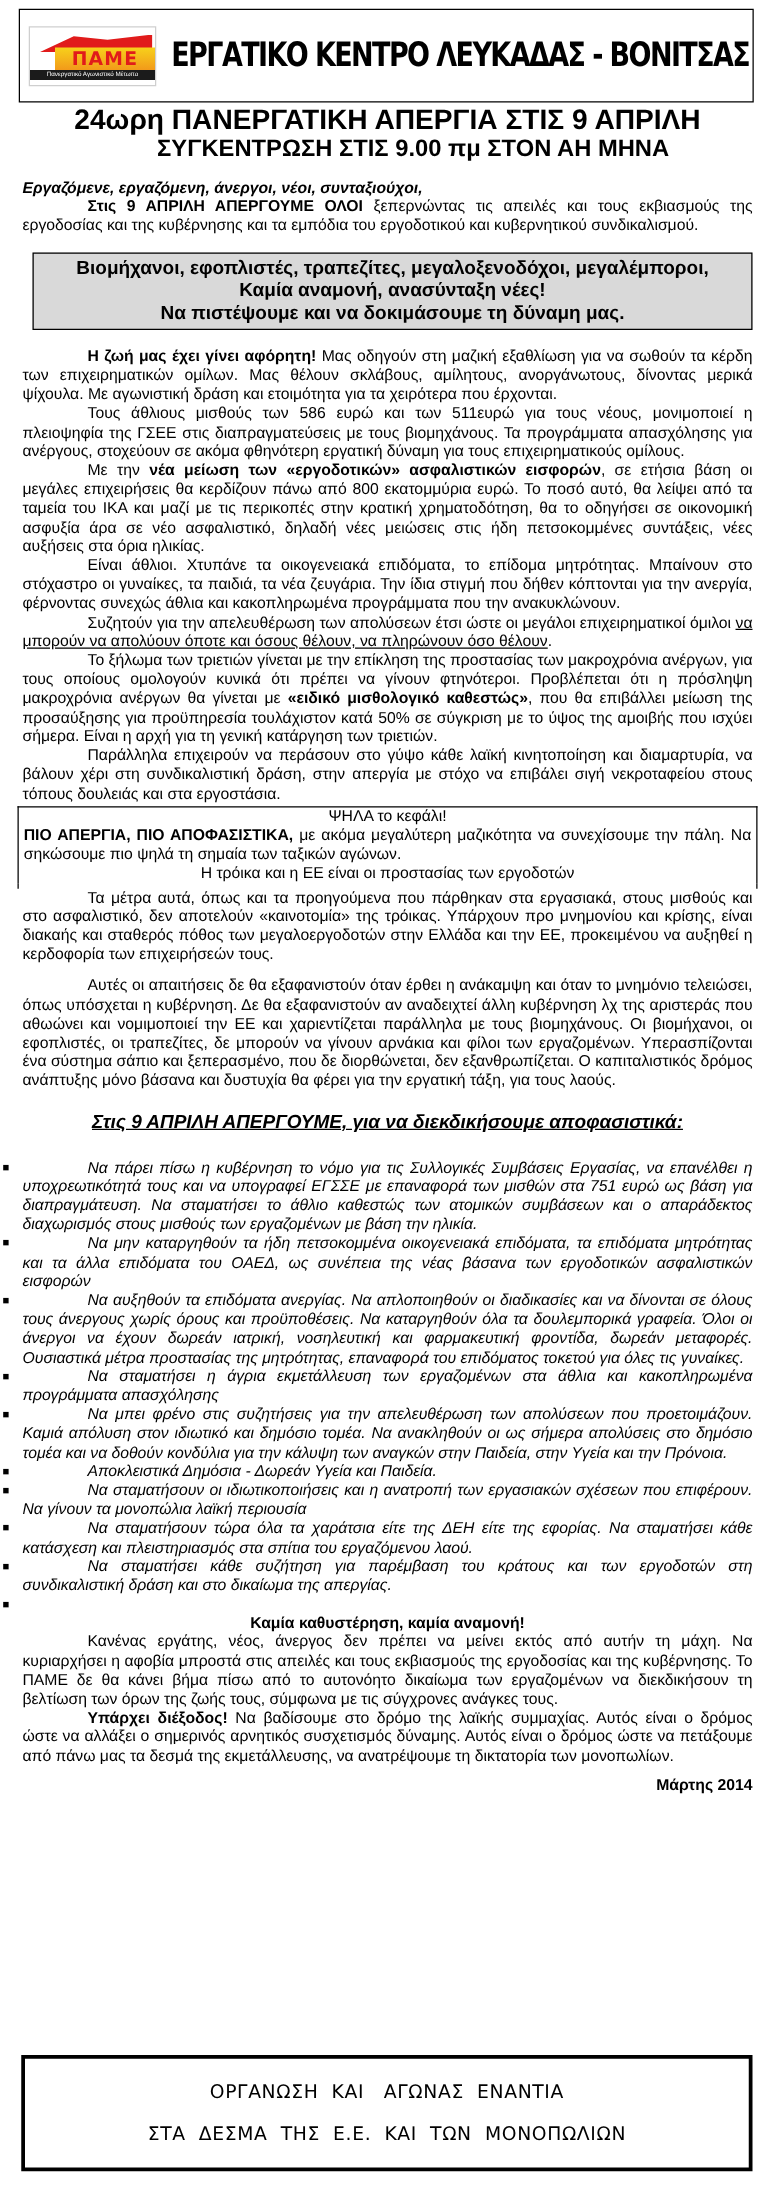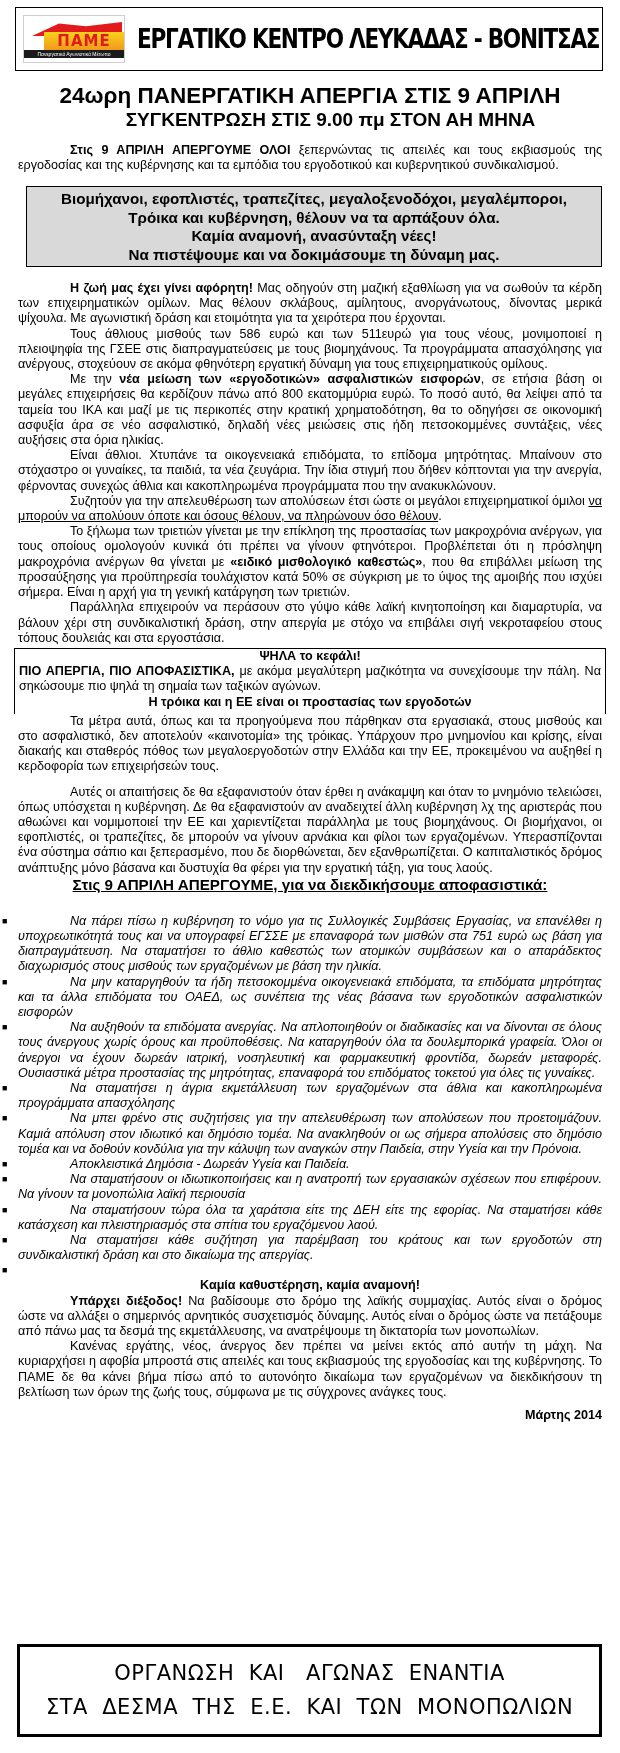--- a/index.html
+++ b/index.html
@@ -1,19 +1,19 @@
 <!DOCTYPE html>
 <html><head>
 <meta charset="utf-8">
 <style>
   * { box-sizing: border-box; margin: 0; padding: 0; }
   html, body { width: 620px; background: #ffffff; }
   body { font-family: "Liberation Sans", sans-serif; color: #000; font-size: 12.6px; line-height: 15.2px; position: relative; height: 1753px; overflow: hidden; }
 
-  .header-box { position: absolute; left: 15px; top: 7px; width: 588px; height: 64px; border: 1.5px solid #000; display: flex; align-items: center; }
+  .header-box { position: absolute; left: 15px; top: 7px; width: 588px; height: 75px; border: 1.5px solid #000; display: flex; align-items: center; }
   .logo { margin-left: 7px; width: 115px; height: 48px; border: 1px solid #cfcfcf; display: flex; flex-direction: column; align-items: center; justify-content: center; background: #fff; }
   .logo-wing { width: 100px; height: 30px; position: relative; }
   .logo-wing .flag { position: absolute; left: 8px; top: 2px; width: 90px; height: 14px; background: #e11b1b; clip-path: polygon(0 100%, 30% 10%, 60% 30%, 100% 0, 100% 100%); }
   .logo-wing .word { position: absolute; left: 20px; top: 12px; width: 80px; height: 18px; background: linear-gradient(#f7d11b, #f29a1a); color: #e11b1b; font-weight: bold; font-size: 15px; line-height: 18px; text-align: center; letter-spacing: 1px; font-family: "DejaVu Sans", sans-serif; }
   .logo-sub { width: 100px; height: 8px; background: #1b1b1b; color: #fff; font-size: 5px; line-height: 8px; text-align: center; white-space: nowrap; overflow: hidden; }
   .header-title { margin-left: 12px; font-family: "DejaVu Sans", sans-serif; font-weight: bold; font-size: 27px; letter-spacing: -1.6px; transform: scaleX(0.80); transform-origin: left center; white-space: nowrap; }
 
   .main-title { position: absolute; top: 83px; left: 0; width: 620px; text-align: center; font-weight: bold; font-size: 22.5px; line-height: 26px; }
   .sub-title { position: absolute; top: 109px; left: 0; width: 620px; text-align: center; font-weight: bold; font-size: 19px; line-height: 22px; padding-left: 41px; }
 
@@ -21,59 +21,59 @@
   .p { text-align: justify; }
   .indent { text-indent: 52px; }
   .greeting { font-weight: bold; font-style: italic; }
 
   .grey-box { margin: 13px 0 0 8px; width: 576px; background: #d9d9d9; border: 1.5px solid #000; text-align: center; font-weight: bold; font-size: 15.2px; line-height: 18.4px; padding: 3px 16px 2px; }
 
   .body-section { margin-top: 14px; }
   .underline { text-decoration: underline; }
 
   .frame-box { margin: 2px 0 0 -4px; width: 592px; border: 1.3px solid #000; border-bottom: none; padding: 0 4px; position: relative; }
-  .frame-box .center { text-align: center; font-weight: bold; }
+  .frame-box .center { text-align: center; font-weight: normal; }
   .frame-bottom { height: 4px; margin-left: -4px; width: 592px; border-left: 1.3px solid #000; border-right: 1.3px solid #000; }
 
   .gap { height: 10px; }
 
-  .demand-title { text-align: center; font-weight: bold; font-size: 15.2px; line-height: 18px; text-decoration: underline; }
+  .demand-title { margin-top: 16px; text-align: center; font-weight: bold; font-size: 15.2px; line-height: 18px; text-decoration: underline; font-style: italic; }
   .demands { margin-top: 20px; list-style: none; }
   .demands li { position: relative; font-style: italic; text-align: justify; }
   .demands li .bullet { position: absolute; left: -16px; top: 0; font-style: normal; font-size: 9px; }
   .demands li .txt { text-indent: 52px; display: block; }
 
   .center-bold { text-align: center; font-weight: bold; }
   .date { text-align: right; font-weight: bold; margin-top: 8px; }
 
-  .footer-box { position: absolute; left: 17px; top: 1644px; width: 585px; height: 93px; border: 3px solid #000; text-align: center; font-family: "DejaVu Sans", sans-serif; font-size: 21px; line-height: 34px; padding-top: 9px; letter-spacing: 0.5px; }
+  .footer-box { position: absolute; left: 17px; top: 1644px; width: 585px; height: 93px; border: 3px solid #000; text-align: center; font-family: "DejaVu Sans", sans-serif; font-size: 15px; line-height: 34px; padding-top: 9px; letter-spacing: 0.5px; }
 </style>
 </head>
 <body>
 
 <div class="header-box">
   <div class="logo">
     <div class="logo-wing">
       <div class="flag"></div>
       <div class="word">ΠΑΜΕ</div>
     </div>
     <div class="logo-sub">Πανεργατικό Αγωνιστικό Μέτωπο</div>
   </div>
   <div class="header-title">ΕΡΓΑΤΙΚΟ  ΚΕΝΤΡΟ ΛΕΥΚΑΔΑΣ - ΒΟΝΙΤΣΑΣ</div>
 </div>
 
 <div class="main-title">24ωρη ΠΑΝΕΡΓΑΤΙΚΗ ΑΠΕΡΓΙΑ ΣΤΙΣ 9 ΑΠΡΙΛΗ</div>
 <div class="sub-title">ΣΥΓΚΕΝΤΡΩΣΗ  ΣΤΙΣ 9.00 πμ ΣΤΟΝ  ΑΗ ΜΗΝΑ</div>
 
 <div class="content">
+  <div class="p greeting">Εργαζόμενε, εργαζόμενη, άνεργοι, νέοι, συνταξιούχοι,</div>
   <div class="p indent"><b>Στις 9 ΑΠΡΙΛΗ ΑΠΕΡΓΟΥΜΕ ΟΛΟΙ</b><span> ξεπερνώντας τις απειλές και τους εκβιασμούς της εργοδοσίας και της κυβέρνησης και τα εμπόδια του εργοδοτικού και κυβερνητικού συνδικαλισμού.</span></div>
 
   <div class="grey-box">
     <div>Βιομήχανοι, εφοπλιστές, τραπεζίτες, μεγαλοξενοδόχοι, μεγαλέμποροι,</div>
-    <div>Τρόικα και κυβέρνηση, θέλουν να τα αρπάξουν όλα.</div>
     <div>Καμία αναμονή, ανασύνταξη  νέες!</div>
     <div>Να πιστέψουμε και να δοκιμάσουμε τη δύναμη μας.</div>
   </div>
 
   <div class="body-section">
     <div class="p indent"><b>Η ζωή μας έχει γίνει αφόρητη!</b><span> Μας οδηγούν στη μαζική εξαθλίωση για να σωθούν τα κέρδη των επιχειρηματικών ομίλων. Μας θέλουν σκλάβους, αμίλητους, ανοργάνωτους, δίνοντας μερικά ψίχουλα. Με αγωνιστική δράση και ετοιμότητα για τα χειρότερα που έρχονται.</span></div>
     <div class="p indent">Τους άθλιους μισθούς των 586 ευρώ και των 511ευρώ για τους νέους, μονιμοποιεί η πλειοψηφία της ΓΣΕΕ στις διαπραγματεύσεις με τους βιομηχάνους. Τα προγράμματα απασχόλησης για ανέργους, στοχεύουν σε ακόμα φθηνότερη εργατική δύναμη για τους επιχειρηματικούς ομίλους.</div>
     <div class="p indent"><span>Με την </span><b>νέα μείωση των «εργοδοτικών» ασφαλιστικών εισφορών</b><span>, σε ετήσια βάση οι μεγάλες επιχειρήσεις θα κερδίζουν πάνω από 800 εκατομμύρια ευρώ. Το ποσό αυτό, θα λείψει από τα ταμεία του ΙΚΑ και μαζί με τις περικοπές στην κρατική χρηματοδότηση, θα το οδηγήσει σε οικονομική ασφυξία άρα σε νέο ασφαλιστικό, δηλαδή νέες μειώσεις στις ήδη πετσοκομμένες συντάξεις, νέες αυξήσεις στα όρια ηλικίας.</span></div>
     <div class="p indent">Είναι άθλιοι. Χτυπάνε τα οικογενειακά επιδόματα, το επίδομα μητρότητας. Μπαίνουν στο στόχαστρο οι γυναίκες, τα παιδιά, τα νέα ζευγάρια. Την ίδια στιγμή που δήθεν κόπτονται για την ανεργία, φέρνοντας συνεχώς άθλια και κακοπληρωμένα προγράμματα που την ανακυκλώνουν.</div>
     <div class="p indent"><span>Συζητούν για την απελευθέρωση των απολύσεων έτσι ώστε οι μεγάλοι επιχειρηματικοί όμιλοι </span><span class="underline">να μπορούν να απολύουν όποτε και όσους θέλουν, να πληρώνουν όσο θέλουν</span><span>.</span></div>
@@ -130,21 +130,21 @@
     <li>
         <span class="bullet">■</span>
         <span class="txt">Να σταματήσει κάθε συζήτηση για παρέμβαση του κράτους και των εργοδοτών στη συνδικαλιστική δράση και στο δικαίωμα της απεργίας.</span>
       </li>
     <li style="height:15px">
         <span class="bullet">■</span>
       </li>
   </ul>
 
   <div class="center-bold">Καμία καθυστέρηση, καμία αναμονή!</div>
+  <div class="p indent">Κανένας εργάτης, νέος, άνεργος δεν πρέπει να μείνει εκτός από αυτήν τη μάχη. Να κυριαρχήσει η αφοβία μπροστά στις απειλές και τους εκβιασμούς της εργοδοσίας και της κυβέρνησης. Το ΠΑΜΕ δε θα κάνει βήμα πίσω από το αυτονόητο δικαίωμα των εργαζομένων να διεκδικήσουν τη βελτίωση των όρων της ζωής τους, σύμφωνα με τις σύγχρονες ανάγκες τους.</div>
   <div class="p indent"><b>Υπάρχει διέξοδος!</b><span> Να βαδίσουμε στο δρόμο της λαϊκής συμμαχίας. Αυτός είναι ο δρόμος ώστε να αλλάξει ο σημερινός αρνητικός συσχετισμός δύναμης. Αυτός είναι ο δρόμος ώστε να πετάξουμε από πάνω μας τα δεσμά της εκμετάλλευσης, να ανατρέψουμε τη δικτατορία των μονοπωλίων.</span></div>
-  <div class="p indent">Κανένας εργάτης, νέος, άνεργος δεν πρέπει να μείνει εκτός από αυτήν τη μάχη. Να κυριαρχήσει η αφοβία μπροστά στις απειλές και τους εκβιασμούς της εργοδοσίας και της κυβέρνησης. Το ΠΑΜΕ δε θα κάνει βήμα πίσω από το αυτονόητο δικαίωμα των εργαζομένων να διεκδικήσουν τη βελτίωση των όρων της ζωής τους, σύμφωνα με τις σύγχρονες ανάγκες τους.</div>
   <div class="date">Μάρτης 2014</div>
 </div>
 
 <div class="footer-box">
   <div style="white-space:pre">ΟΡΓΑΝΩΣΗ  ΚΑΙ   ΑΓΩΝΑΣ  ΕΝΑΝΤΙΑ</div>
   <div style="white-space:pre">ΣΤΑ  ΔΕΣΜΑ  ΤΗΣ  Ε.Ε.  ΚΑΙ  ΤΩΝ  ΜΟΝΟΠΩΛΙΩΝ</div>
 </div>
 
 </body></html>

